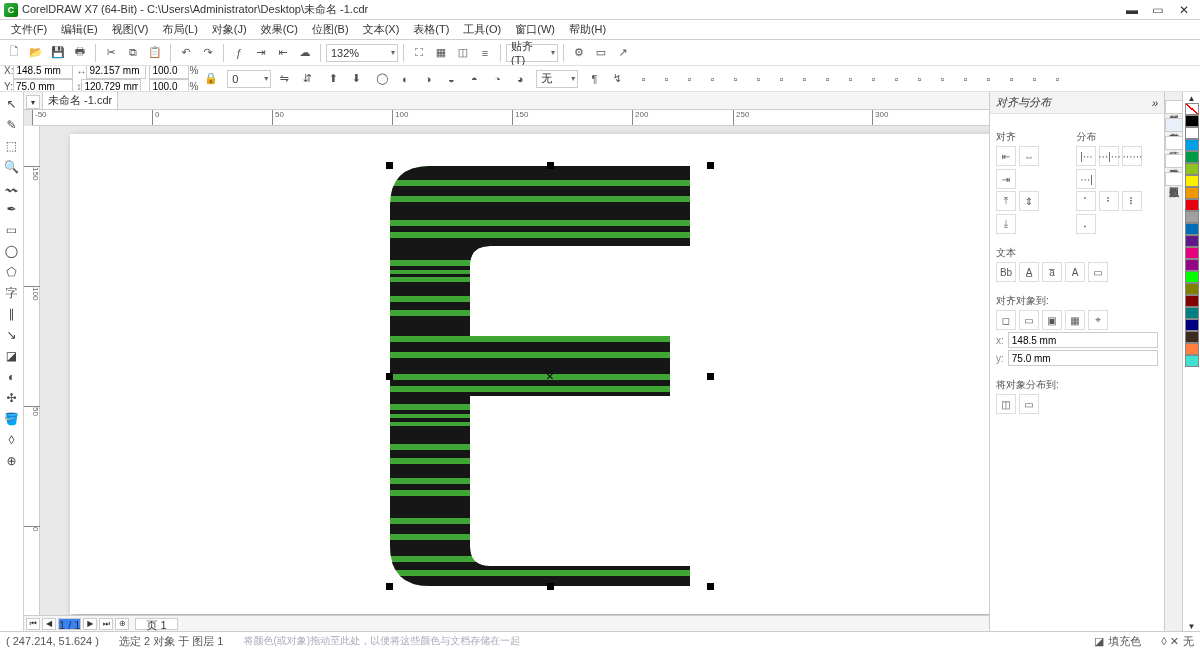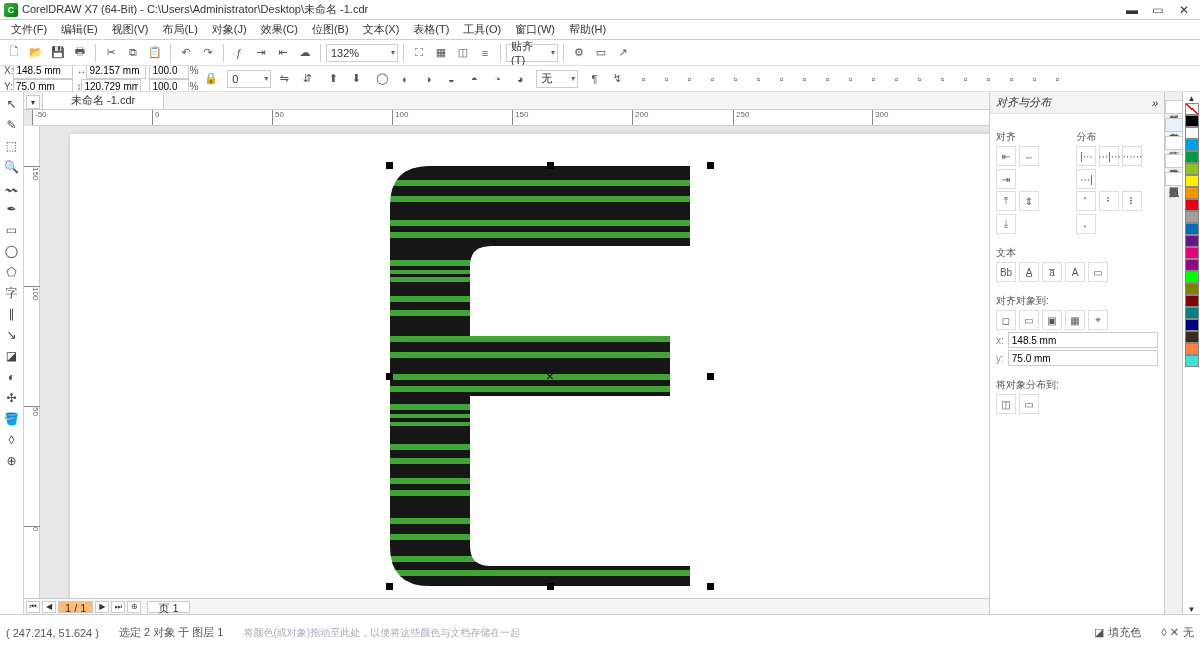--- a/index.html
+++ b/index.html
@@ -18,21 +18,21 @@
 .combo::after { content: "▾"; position: absolute; right: 2px; font-size: 8px; color: #666; }
 .prop-bar { height: 26px; background: #fff; display: flex; align-items: center; padding: 0 4px; border-bottom: 1px solid #e0e0e0; gap: 3px; overflow:hidden; flex-wrap:nowrap;}
 .prop-field { display: flex; align-items: center; gap: 2px; }
 .prop-field .lbl { font-size: 10px; color: #555; }
 .prop-field input { width: 60px; height: 16px; border: 1px solid #ccc; padding: 0 2px; font-size: 10px; }
 .main-row { flex: 1; display: flex; overflow: hidden; }
 .left-tools { width: 24px; background: #fff; border-right: 1px solid #d0d0d0; display: flex; flex-direction: column; align-items: center; padding-top: 2px; gap: 1px; }
 .left-tools .lt-btn { width: 20px; height: 20px; display: flex; align-items: center; justify-content: center; cursor: pointer; border: 1px solid transparent; border-radius: 2px; color:#444; font-size:12px;}
 .doc-area { flex: 1; display: flex; flex-direction: column; background: #e8e8e8; overflow: hidden; }
 .doc-tabs { height: 18px; background: #f5f5f5; display: flex; align-items: flex-end; border-bottom: 1px solid #ccc; }
-.doc-tab { background: #fff; border: 1px solid #ccc; border-bottom: none; padding: 1px 28px; font-size: 10px; margin-left: 2px; display:flex;align-items:center;gap:4px;}
+.doc-tab { background: #fff; border: 1px solid #ccc; border-bottom: none; padding: 1px 5px; font-size: 10px; margin-left: 2px; display:flex;align-items:center;gap:4px;}
 .hruler { height: 16px; background: #fff; border-bottom: 1px solid #ccc; position: relative; margin-left:8px; overflow:hidden;}
 .hruler .tick { position: absolute; top: 0; font-size: 8px; color: #666; border-left: 1px solid #888; height: 16px; padding-left: 2px; }
 .canvas-wrap { flex: 1; display: flex; overflow: hidden; position: relative; }
 .vruler { width: 16px; background: #fff; border-right: 1px solid #ccc; position:relative; }
 .vruler .vtick{position:absolute;left:0;width:16px;border-top:1px solid #888;font-size:8px;color:#666;writing-mode:vertical-rl;text-orientation:mixed;height:10px;}
 .canvas { flex: 1; background: #e8e8e8; position: relative; overflow: hidden; }
 .page { position: absolute; left: 30px; top: 8px; width: 940px; height: 480px; background: #fff; box-shadow: 2px 2px 6px rgba(0,0,0,0.3); }
 .selection-handles { position:absolute; left: 350px; top: 40px; width: 320px; height: 420px; }
 .handle{position:absolute;width:7px;height:7px;background:#000;}
 .handle.nw{left:-4px;top:-4px;} .handle.n{left:50%;top:-4px;margin-left:-3px;} .handle.ne{right:-4px;top:-4px;}
@@ -47,21 +47,21 @@
 .panel-body { padding: 4px 6px; }
 .panel-sub { font-size: 10px; color: #555; margin: 12px 0 2px; }
 .align-row { display:flex; gap:3px; flex-wrap:wrap;}
 .align-btn { width: 20px; height: 20px; border: 1px solid #ddd; display:flex;align-items:center;justify-content:center; cursor:pointer; font-size:10px; color:#555; background:#fff;}
 .panel-field { display:flex;align-items:center;gap:4px;margin:2px 0;}
 .panel-field input{flex:1;height:16px;border:1px solid #ccc;font-size:10px;padding:0 3px;}
 .color-strip { width: 18px; background: #fff; border-left: 1px solid #ccc; display:flex;flex-direction:column;align-items:center;padding-top:2px;gap:0;}
 .swatch { width: 14px; height: 12px; border: 1px solid #888; cursor:pointer;}
 .swatch.no{background:#fff;position:relative;}
 .swatch.no::after{content:"";position:absolute;left:0;top:0;right:0;bottom:0;background:linear-gradient(to top right,transparent 45%,red 45%,red 55%,transparent 55%);}
-.status-bar { height: 36px; background: #fff; border-top: 1px solid #ccc; display: flex; align-items: center; padding: 0 6px; font-size: 10px; color: #555; gap: 20px;}
+.status-bar { height: 19px; background: #fff; border-top: 1px solid #ccc; display: flex; align-items: center; padding: 0 6px; font-size: 10px; color: #555; gap: 20px;}
 .status-bar .spacer{flex:1;}
 .docker-tabs{width:18px;background:#f0f0f0;border-left:1px solid #ccc;display:flex;flex-direction:column;align-items:center;gap:4px;padding-top:8px;}
 .docker-tab{writing-mode:vertical-rl;font-size:10px;padding:6px 1px;background:#fff;border:1px solid #ccc;cursor:pointer;color:#555;}
 svg{display:block;}
 .hint{font-size:10px;color:#aab;}
 </style>
 </head>
 <body>
 
 <div class="title-bar">
@@ -295,21 +295,21 @@
           <span class="handle sw"></span>
           <span class="handle s"></span>
           <span class="handle se"></span>
           <span class="center-x">✕</span>
         </div>
       </div>
     </div>
     <div class="nav-bar">
       <span class="nav-btn">⏮</span>
       <span class="nav-btn">◀</span>
-      <span style="padding:0 6px;border:1px solid #ccc;background:#fdba74;height:12px;line-height:12px;">1 / 1</span>
+      <span style="padding:0 0;border:1px solid #ccc;background:#3b82f6;height:12px;line-height:12px;">1 / 1</span>
       <span class="nav-btn">▶</span>
       <span class="nav-btn">⏭</span>
       <span class="nav-btn">⊕</span>
       <span style="background:#fff;border:1px solid #ccc;padding:0 10px;height:12px;line-height:12px;margin-left:4px;">页 1</span>
       <div style="flex:1"></div>
     </div>
   </div>
 
   <div class="right-panels">
     <div class="panel-title">

